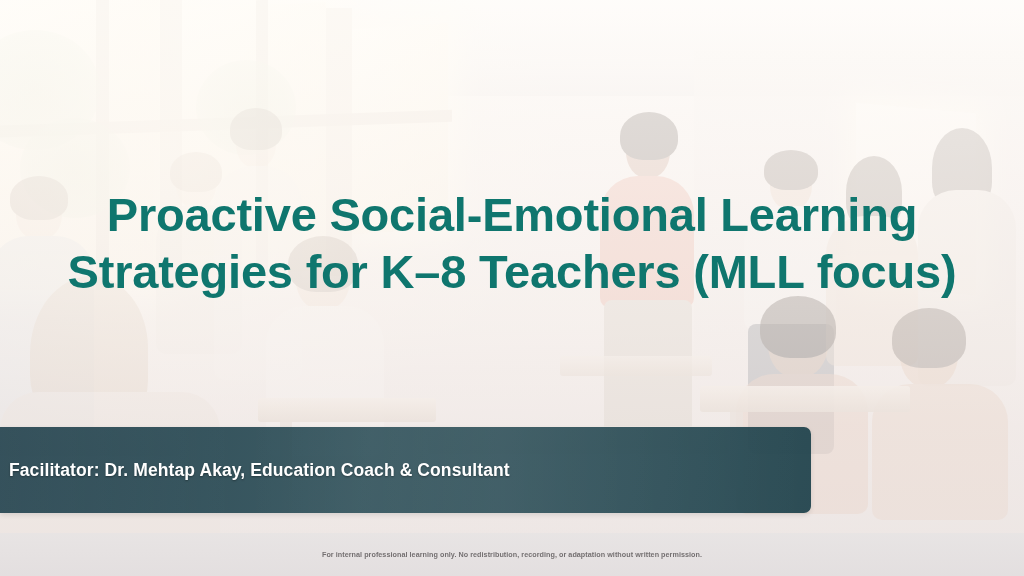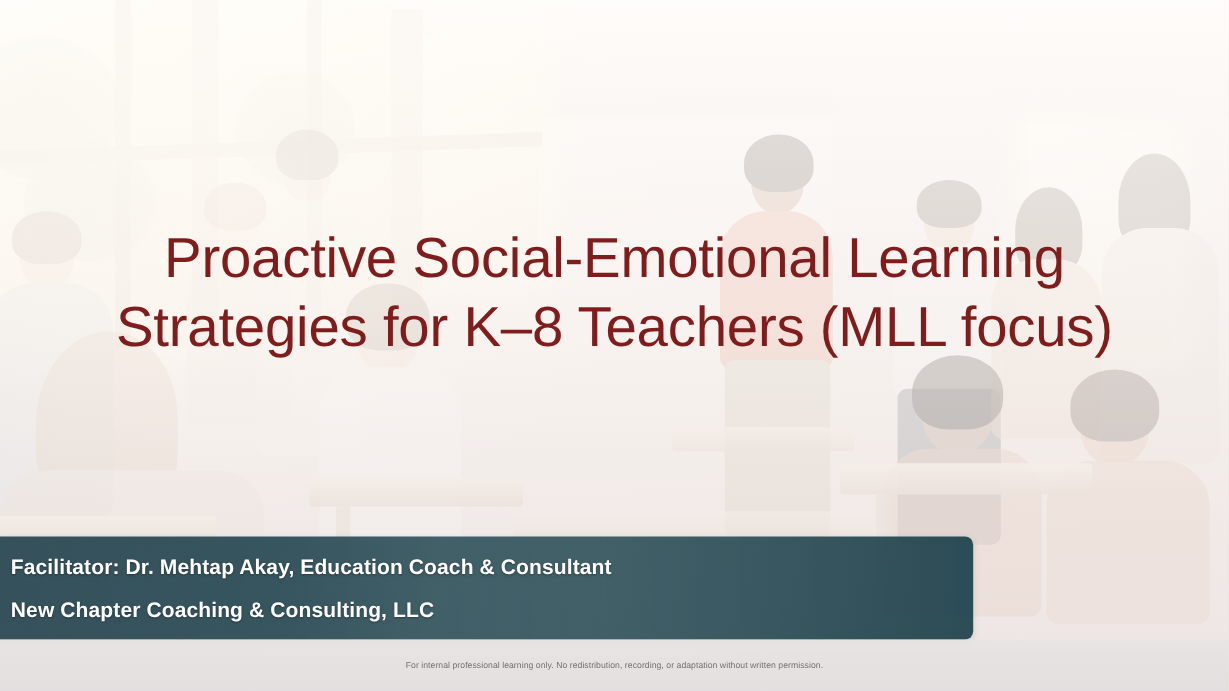--- a/index.html
+++ b/index.html
@@ -100,32 +100,32 @@
 
   
   .title-wrap{
     position:absolute; left:50%; transform:translateX(-50%);
     top:186px; width:890px;
     text-align:center;
     z-index:5;
   }
   .slide-title{
     font-family:"Liberation Sans", sans-serif;
-    font-weight:400;
+    font-weight:700;
     font-size:47px;
     line-height:57px;
     letter-spacing:-.2px;
-    color:#7f1d1d;
+    color:#0f766e;
     white-space:pre-line;
   }
 
   
   .banner{
     position:absolute;
-    left:0; top:447px;
+    left:0; top:427px;
     width:811px; height:86px;
     background:linear-gradient(100deg, rgba(30,62,74,.93) 0%, rgba(36,72,82,.88) 45%, rgba(28,64,74,.92) 100%);
     border-radius:0 7px 7px 0;
     box-shadow:0 2px 5px rgba(0,0,0,.10);
     display:flex; flex-direction:column; justify-content:center;
     padding:0 0 0 9px;
     z-index:6;
     overflow:hidden;
   }
   .banner::after{
@@ -159,21 +159,21 @@
   .footer-line{
     font-family:"Liberation Sans", sans-serif;
     font-size:7.6px;
     line-height:11px;
     font-weight:700;
     color:#6f6a6c;
     letter-spacing:.05px;
     text-align:center;
     white-space:nowrap;
   }
-  .footer-line.small{ font-size:7.2px; font-weight:400; color:#747071; }
+  .footer-line.small{ font-size:7.2px; font-weight:700; color:#747071; }
 </style>
 </head>
 <body>
 
 <div id="slide">
 
   <div class="bg-photo">
     <div class="bg-room"></div>
     <div class="bg-ceiling"></div>
     <div class="bg-wall-right"></div>
@@ -273,20 +273,19 @@
     <div class="bg-warm"></div>
     <div class="bg-fade"></div>
   </div>
 
   <div class="title-wrap">
     <h1 class="slide-title">Proactive Social-Emotional Learning Strategies for K–8 Teachers (MLL focus)</h1>
   </div>
 
   <div class="banner">
     <div class="banner-line">Facilitator: Dr. Mehtap Akay, Education Coach &amp; Consultant</div>
-    <div class="banner-line">New Chapter Coaching &amp; Consulting, LLC</div>
   </div>
 
   <div class="footer-strip">
     <div class="footer-line small">For internal professional learning only. No redistribution, recording, or adaptation without written permission.</div>
   </div>
 
 </div>
 
 </body></html>

